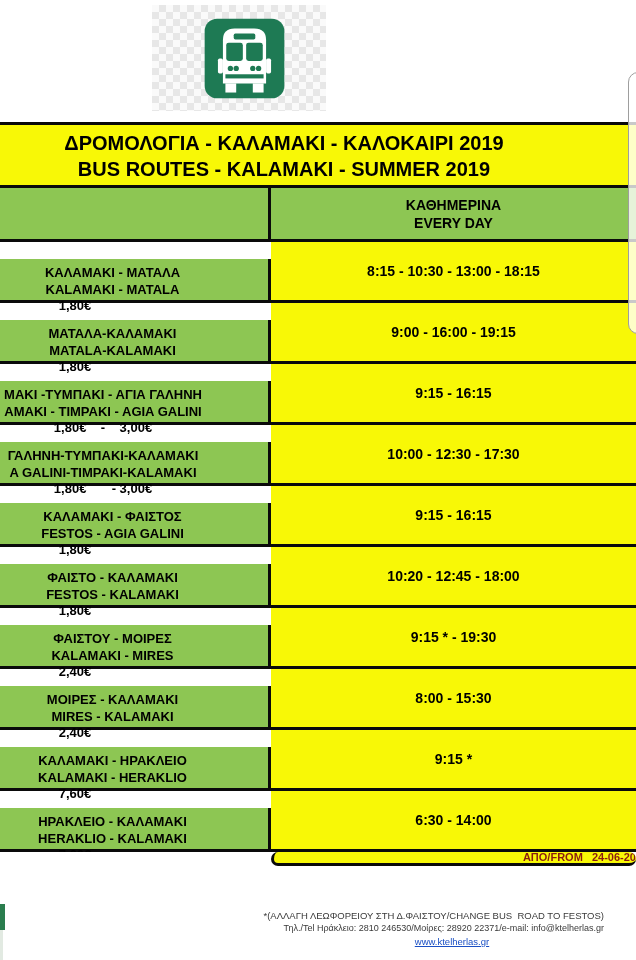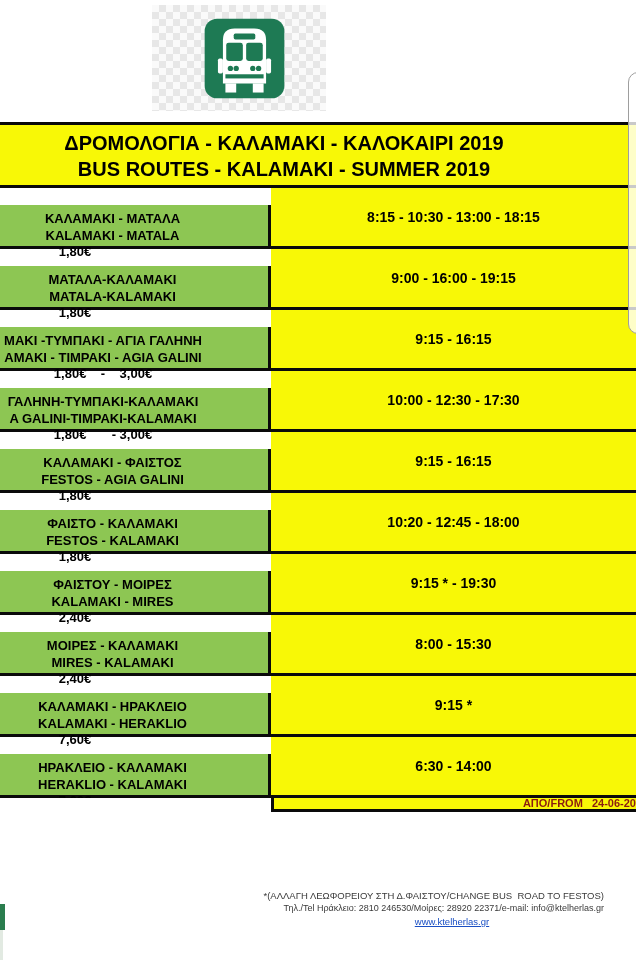--- a/index.html
+++ b/index.html
@@ -57,24 +57,24 @@
     display:flex;align-items:center;justify-content:center;
     font-size:14px;white-space:pre;
   }
   .from-row{display:flex;height:14px;}
   .from-row .left{width:271px;background:#fff;}
   .from-row .right{
     flex:1;background:var(--c-yellow);
     border-left:3px solid var(--c-border-black);
     border-bottom:3px solid var(--c-border-black);
     font-size:11px;line-height:11px;text-align:right;
-    color:var(--c-date-red);white-space:pre;overflow:hidden;
-  }
-  
-  .notes{position:absolute;left:0;top:886px;width:604px;color:var(--c-note-gray);}
+    color:var(--c-date-red);white-space:pre;overflow:hidden;border-radius:7px;
+  }
+  
+  .notes{position:absolute;left:0;top:906px;width:604px;color:var(--c-note-gray);}
   .note-line{text-align:right;font-size:9.5px;line-height:12px;margin-top:4px;white-space:pre;}
   .contact-line{text-align:right;font-size:9px;line-height:12px;margin-top:0;white-space:pre;}
   .site-line{text-align:center;font-size:9.5px;margin:2px 0 0 300px;width:304px;}
   .site-line a{color:var(--c-link-blue);text-decoration:underline;cursor:pointer;}
   
   .overlay-card{
     position:absolute;left:628px;top:72px;width:30px;height:262px;
     background:rgba(255,255,255,0.78);
     border:1px solid #9e9e9e;border-radius:10px;z-index:6;
   }
@@ -105,20 +105,27 @@
     </svg>
   </div>
 </div>
 
 <div class="sheet">
   <div class="title-band">
     <div>ΔΡΟΜΟΛΟΓΙΑ - ΚΑΛΑΜΑΚΙ - ΚΑΛΟΚΑΙΡΙ 2019</div>
     <div>BUS ROUTES - KALAMAKI - SUMMER 2019</div>
   </div>
 
+  <div class="day-header">
+    <div class="left"></div>
+    <div class="right">
+      <div>ΚΑΘΗΜΕΡΙΝΑ</div>
+      <div>EVERY DAY</div>
+    </div>
+  </div>
 
   <div>
   <div class="row">
     <div class="cell-route">
       <div class="route-inner">
         <div>ΚΑΛΑΜΑΚΙ - ΜΑΤΑΛΑ</div>
         <div>KALAMAKI - MATALA</div>
         <div class="price">1,80€</div>
       </div>
     </div>

